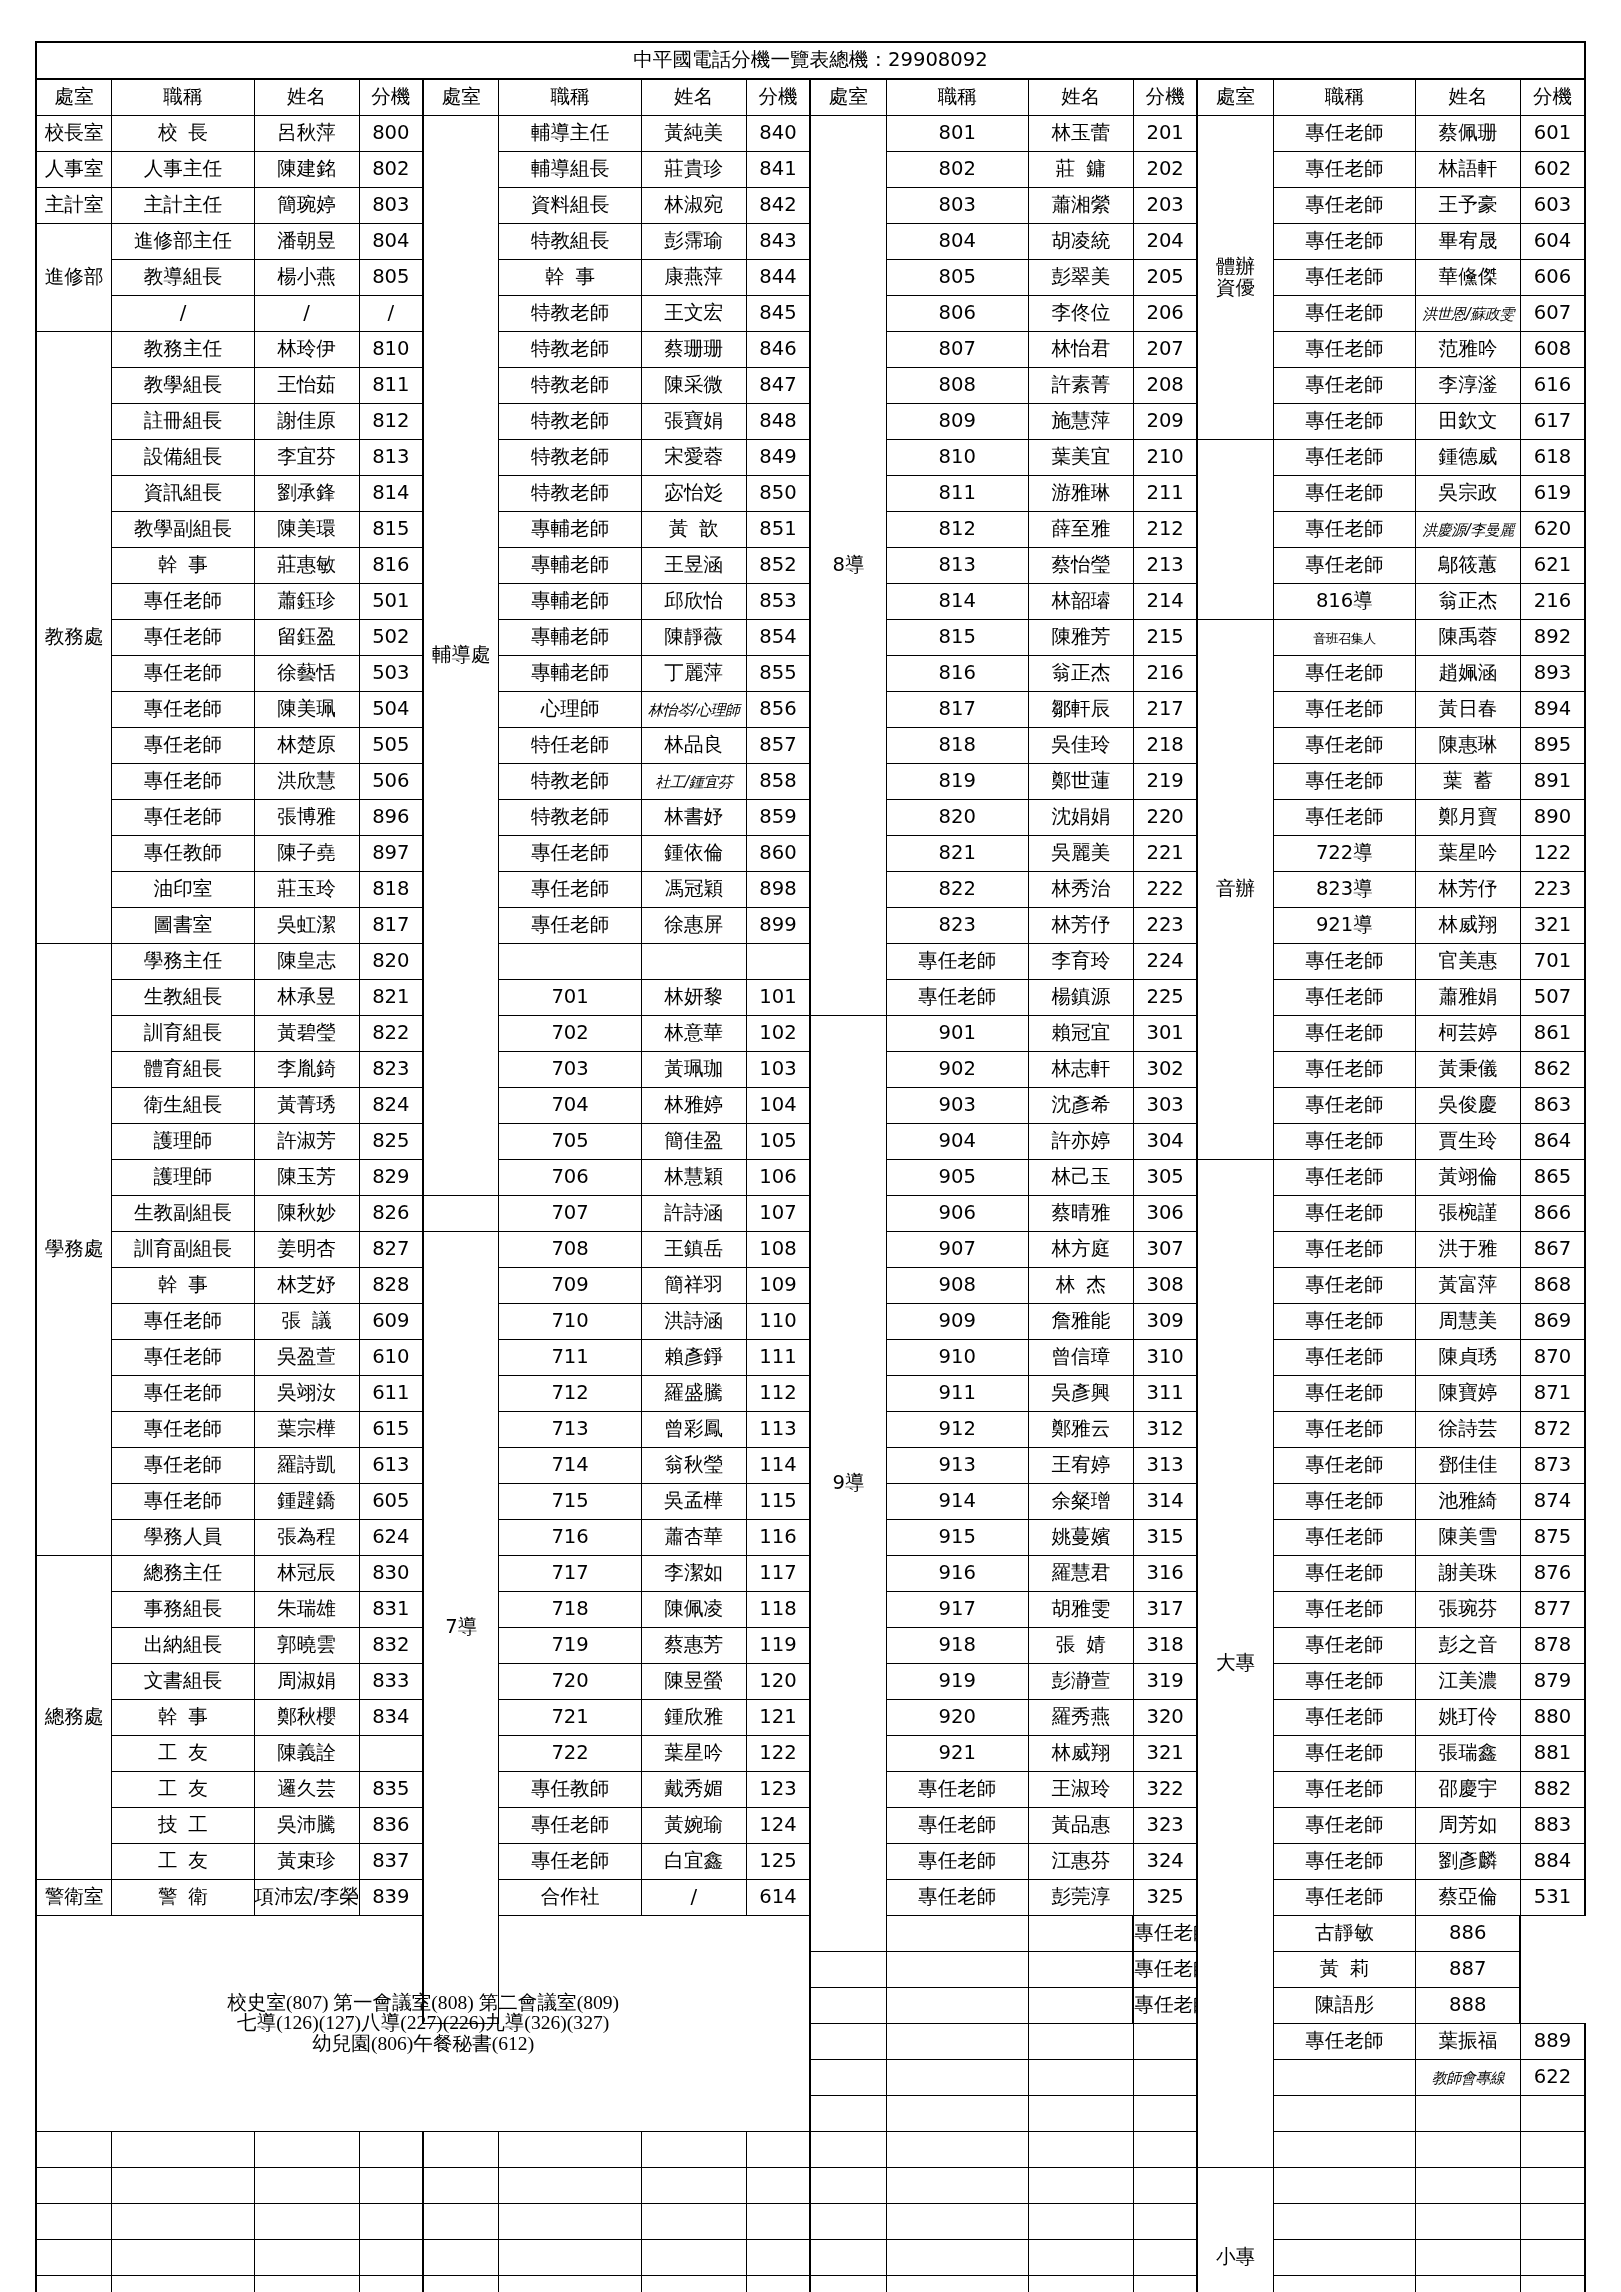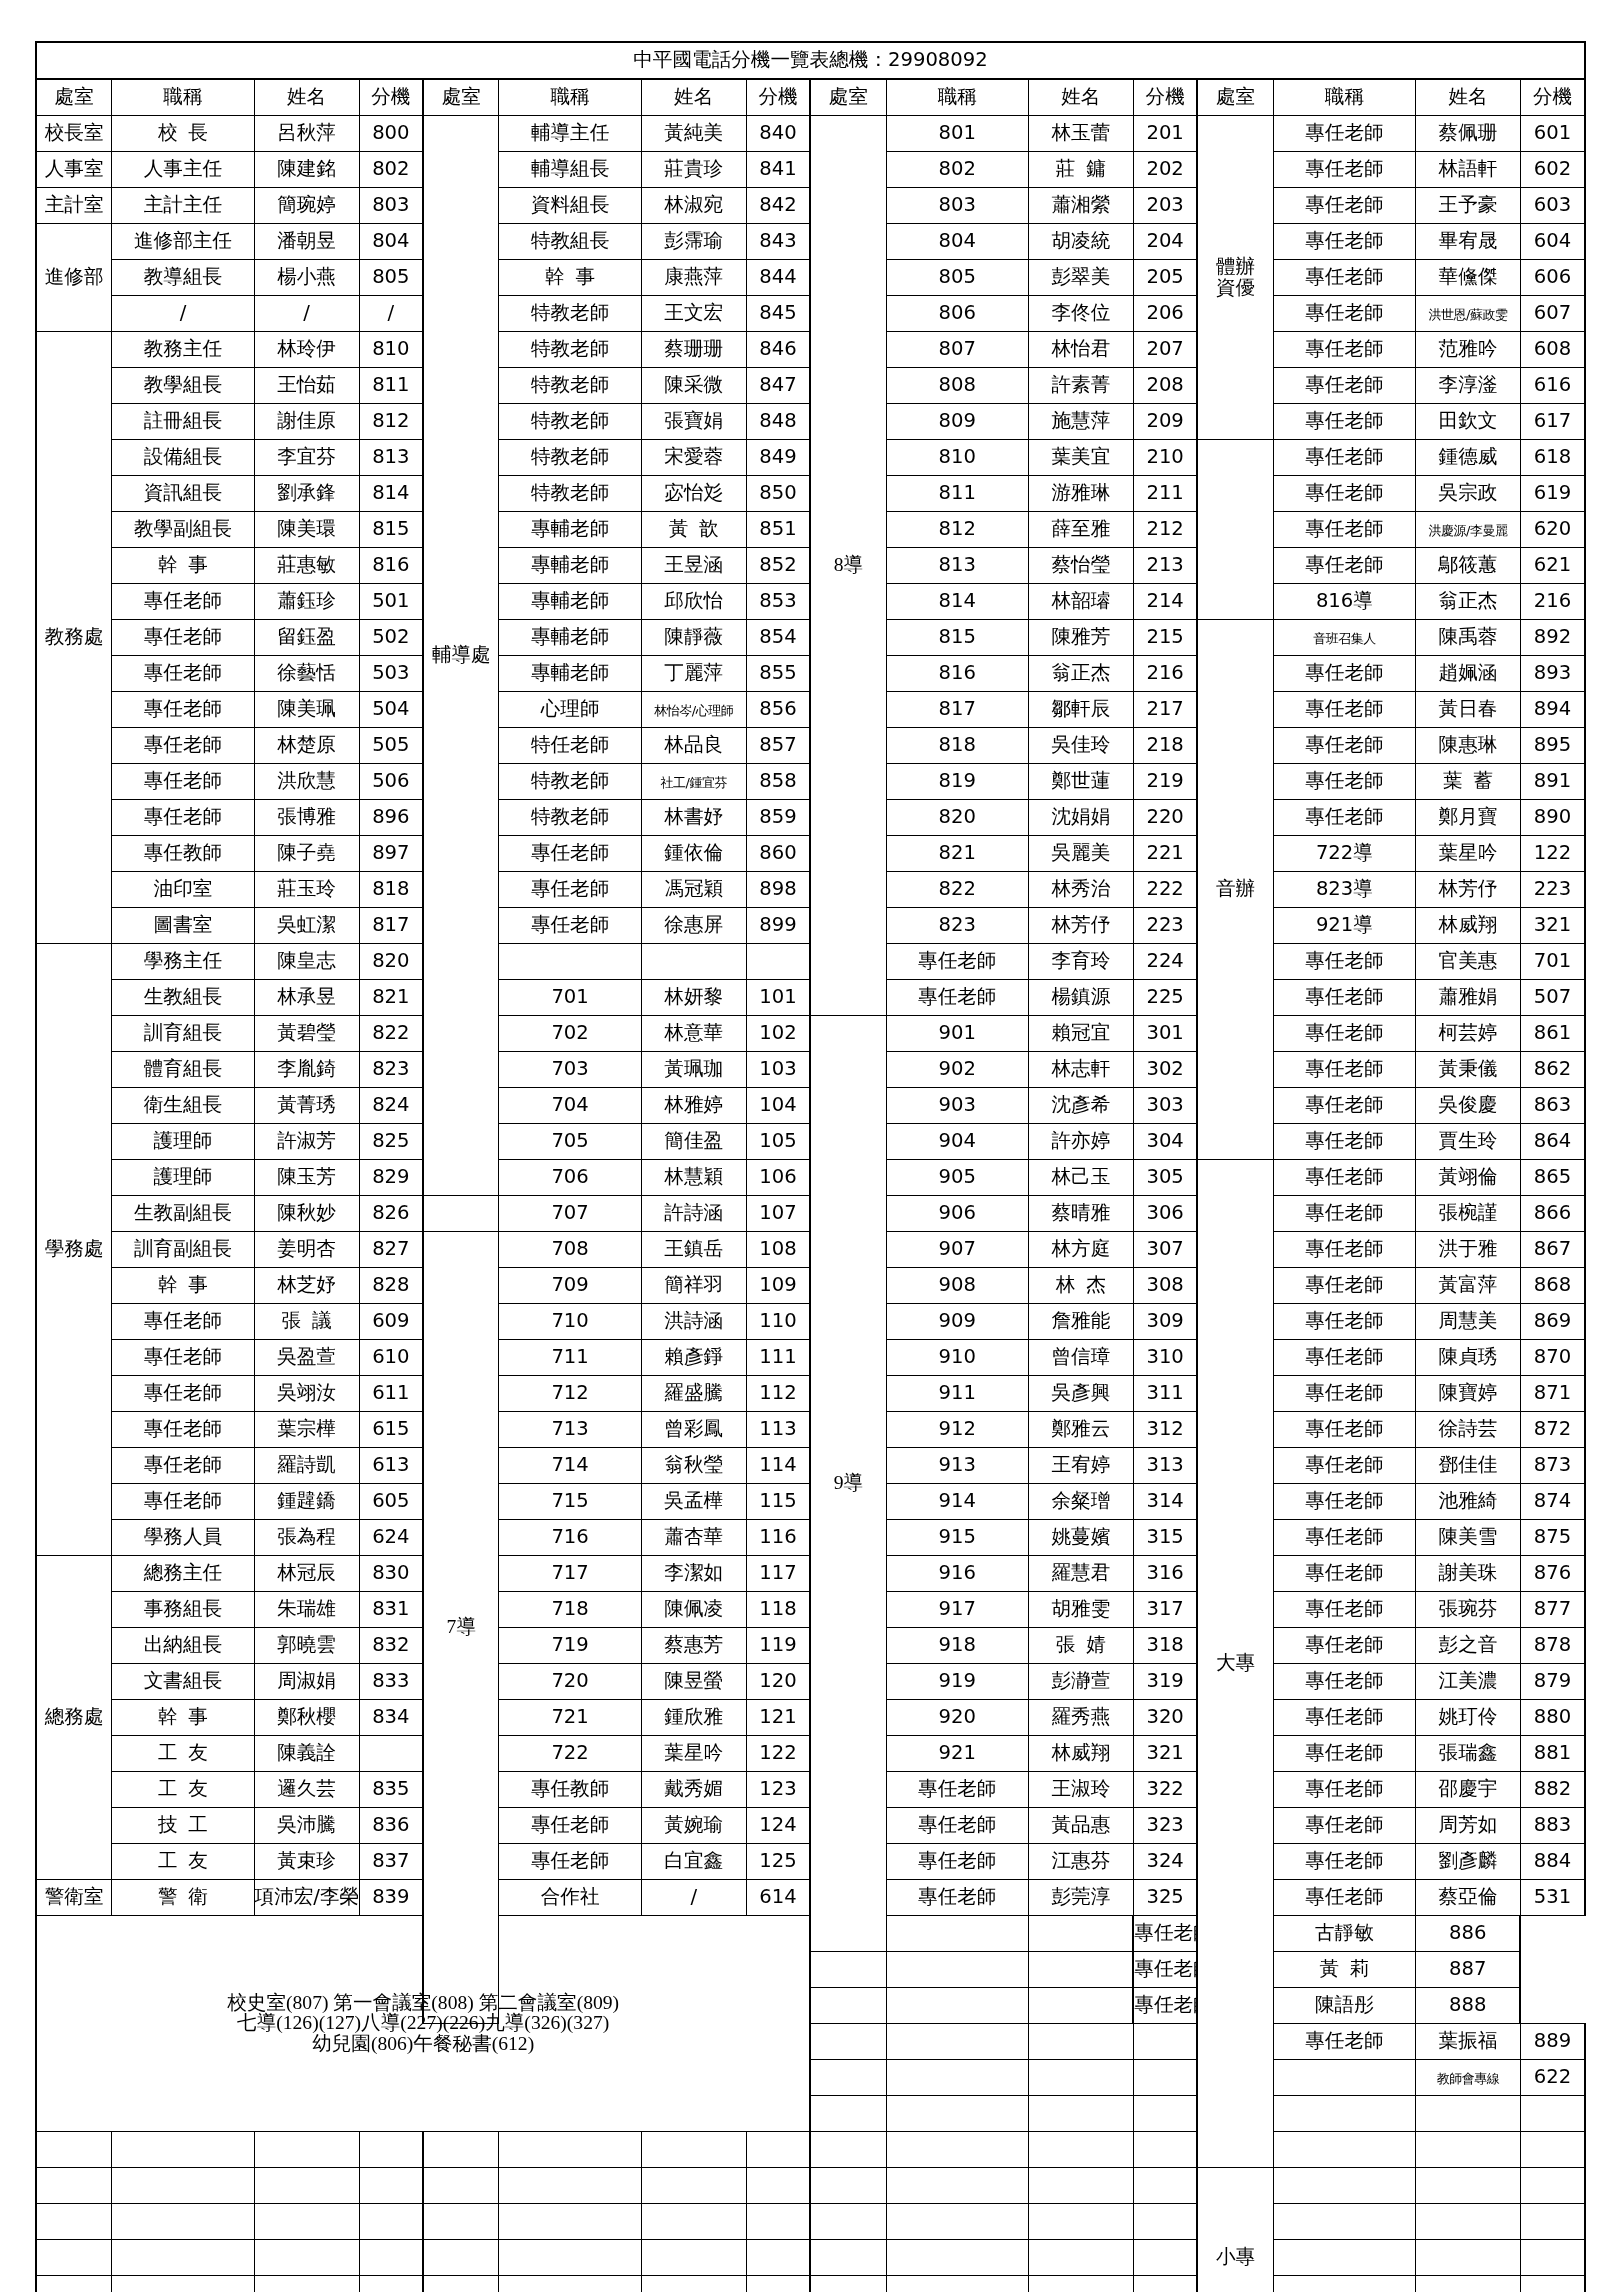--- a/index.html
+++ b/index.html
@@ -17,22 +17,22 @@
     overflow:hidden;
     white-space:nowrap;
     font-weight:normal;
   }
   .title-cell{font-size:20.6px;height:37px;border:2.5px solid #000 !important;}
   .hdr td{font-size:20.6px;height:35px;}
   .blk{border-left:2.5px solid #000 !important;border-radius:11px;}
   .blkr{border-right:2.5px solid #000 !important;}
   .sp{display:inline-block;letter-spacing:0.55em;text-indent:0.55em;}
   .tiny{font-size:13px;letter-spacing:-0.5px;}
-  .tiny2{font-size:13px;letter-spacing:-0.5px;}
-  .vert{font-size:19.6px;font-family:Liberation Serif, serif;}
+  .tiny2{font-size:15px;letter-spacing:-0.5px;font-style:italic;}
+  .vert{font-size:19.6px;}
   .notes{font-size:21.6px;line-height:2.05;text-align:left;padding-left:76px;vertical-align:middle;font-family:Liberation Serif, serif;}
   .notes div{white-space:nowrap;}
   td.empty{}
   col.cDept{width:65px;}
   col.cTitle{width:122px;}
   col.cName{width:90px;}
   col.cExt{width:55px;}
 </style>
 </head>
 <body>

